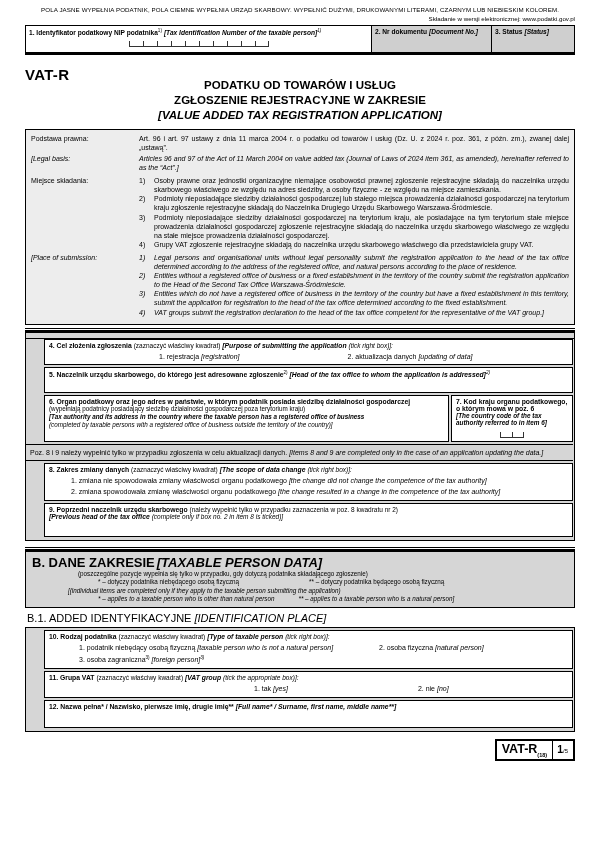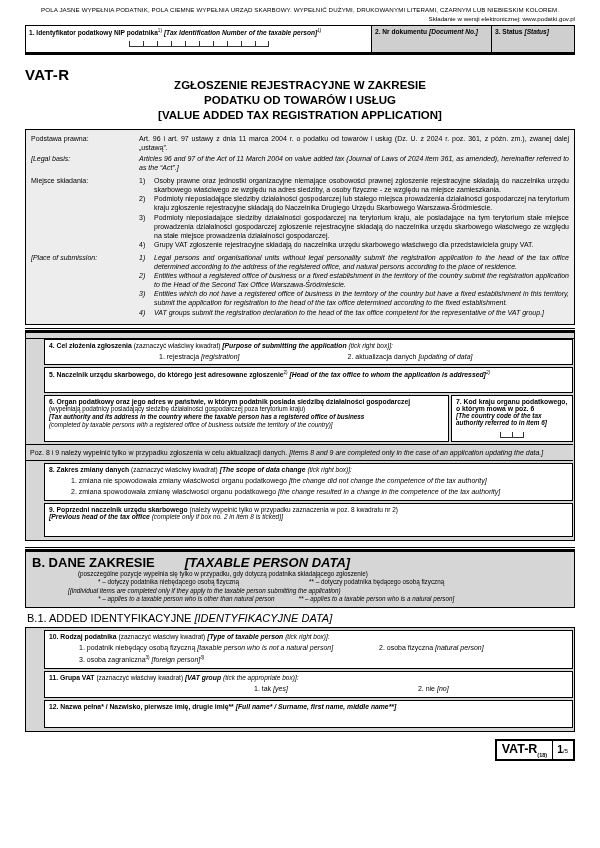--- a/index.html
+++ b/index.html
@@ -24,21 +24,21 @@
   .comb .cell { width:14px; height:6px; border-left:.8px solid #333; border-bottom:.8px solid #333; }
   .comb .cell:last-child { border-right:.8px solid #333; }
   .comb2 { margin:0 auto; }
   .comb2 .cell { width:12px; height:6px; }
 
   
   .title-wrap { position:relative; margin:7px 0 6px; min-height:58px; }
   .form-code { position:absolute; left:0; top:4px; font-size:15px; font-weight:bold; letter-spacing:.3px; }
   .titles { text-align:center; padding-top:16px; }
   .t-pl { font-weight:bold; font-size:11.5px; line-height:1.3; }
-  .t-en { font-weight:bold; font-size:11.5px; line-height:1.3; }
+  .t-en { font-weight:bold; font-style:italic; font-size:11.5px; line-height:1.3; }
 
   
   .legal-box { border:1.5px solid #000; background:#ededed; padding:4px 5px 5px; }
   .legal-row { display:flex; margin-bottom:2px; }
   .legal-label { width:108px; flex-shrink:0; padding-top:1px; }
   .legal-text { flex:1; text-align:justify; line-height:1.3; }
   .it { font-style:italic; }
   .place-items { flex:1; }
   .li { display:flex; line-height:1.3; }
   .li .n { width:15px; flex-shrink:0; }
@@ -69,21 +69,21 @@
   .row67 .f6 { flex:1; border:1px solid #000; background:#fff; padding:2px 4px; margin-right:2px; }
   .row67 .f7 { width:122px; border:1px solid #000; background:#fff; padding:2px 4px 3px; display:flex; flex-direction:column; }
   .f6 .small { font-size:6.3px; line-height:1.25; }
   .f7 .spacer { flex:1; }
 
   .note89 { margin-left:-18px; padding:3px 6px 3px 4px; line-height:1.3; border-top:1px solid #000; border-bottom:1px solid #000; margin-top:2px; background:#d6d6d6; }
 
   
   .secb-head { background:#d6d6d6; border:1.5px solid #000; padding:3px 6px 3px; }
   .secb-title-pl { font-weight:bold; font-size:13px; }
-  .secb-title-en { font-weight:bold; font-style:italic; font-size:13px;margin-left:28px; }
+  .secb-title-en { font-weight:bold; font-style:italic; font-size:13px; }
   .secb-note { font-size:6.3px; line-height:1.35; }
   .ind1 { padding-left:46px; }
   .ind2 { padding-left:66px; }
   .ind3 { padding-left:36px; }
   .gapline span.g2 { margin-left:70px; }
   .gapline span.g3 { margin-left:24px; }
 
   .secb1-head { padding:4px 2px 3px; font-size:11px; }
   .secb1-head .en { font-style:italic; }
 
@@ -125,22 +125,22 @@
     </div>
     <div class="id-box box3">
       <span class="bl">3. Status</span>
       <span class="bl-en">[Status]</span>
     </div>
   </div>
 
   <div class="title-wrap">
     <div class="form-code">VAT-R</div>
     <div class="titles">
+      <div class="t-pl">PODATKU OD TOWARÓW I USŁUG</div>
       <div class="t-pl">ZGŁOSZENIE REJESTRACYJNE W ZAKRESIE</div>
-      <div class="t-pl">PODATKU OD TOWARÓW I USŁUG</div>
       <div class="t-en">[VALUE ADDED TAX REGISTRATION APPLICATION]</div>
     </div>
   </div>
 
   <div class="legal-box">
     <div class="legal-row">
       <div class="legal-label">Podstawa prawna:</div>
       <div class="legal-text">Art. 96 i art. 97 ustawy z dnia 11 marca 2004 r. o podatku od towarów i usług (Dz. U. z 2024 r. poz. 361, z późn. zm.), zwanej dalej „ustawą”.</div>
     </div>
     <div class="legal-row">
@@ -282,21 +282,21 @@
       <span>* – dotyczy podatnika niebędącego osobą fizyczną</span><span class="g2">** – dotyczy podatnika będącego osobą fizyczną</span>
     </div>
     <div class="secb-note it ind3">[(individual items are completed only if they apply to the taxable person submitting the application)</div>
     <div class="secb-note it ind2 gapline">
       <span>* – applies to a taxable person who is other than natural person</span><span class="g3">** – applies to a taxable person who is a natural person]</span>
     </div>
   </div>
 
   <div class="secb1-head">
     <span>B.1. ADDED IDENTYFIKACYJNE</span>
-    <span class="en">[IDENTYFIKACYJNE DATA]</span>
+    <span class="en">[IDENTIFICATION PLACE]</span>
   </div>
 
   <div class="sec-body" style="border-top:1.5px solid #000;">
     <div class="fbox" style="margin-top:2px;">
       <div>
         <span class="flabel">10. Rodzaj podatnika</span>
         <span class="fnote">(zaznaczyć właściwy kwadrat)</span>
         <span class="flabel-en">[Type of taxable person</span>
         <span class="fnote-en">(tick right box)]:</span>
       </div>

